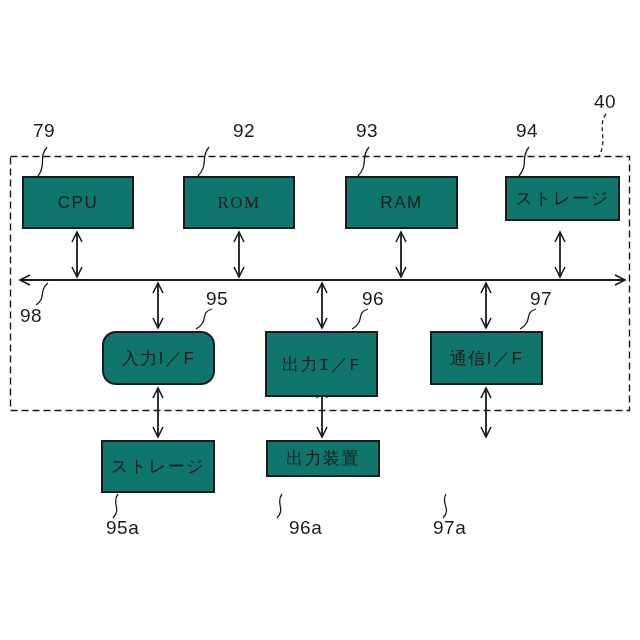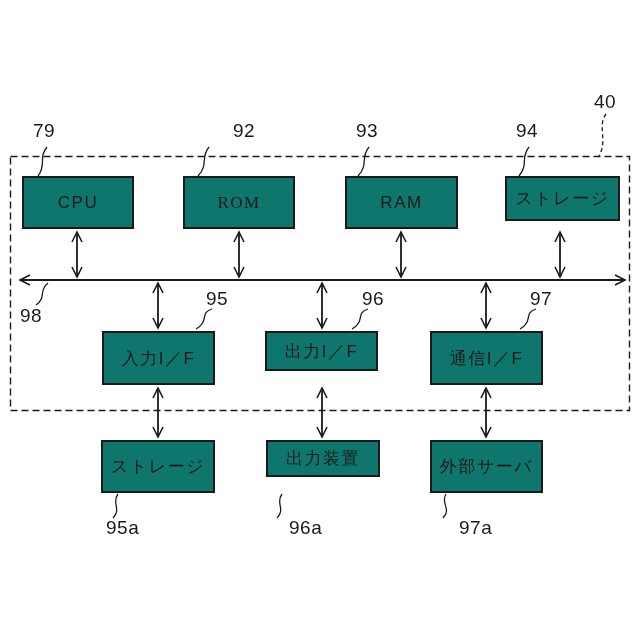--- a/index.html
+++ b/index.html
@@ -16,40 +16,40 @@
   .ref{
     position:absolute;font-size:19px;line-height:20px;letter-spacing:0.5px;
     color:#1a1a1a;white-space:nowrap;
   }
   
   .b-cpu{left:22px;top:176px;width:112px;height:53px;}
   .b-rom{left:183px;top:176px;width:112px;height:53px;font-family:Liberation Serif, serif;}
   .b-ram{left:345px;top:176px;width:113px;height:53px;}
   .b-storage{left:505px;top:176px;width:115px;height:45px;}
   
-  .b-inputif{left:102px;top:331px;width:113px;height:54px;}
-  .b-outputif{left:265px;top:331px;width:113px;height:40px;}
+  .b-inputif{left:102px;top:331px;width:113px;height:54px;border-radius:14px;}
+  .b-outputif{left:265px;top:331px;width:113px;height:66px;font-family:Liberation Mono, monospace;}
   .b-commif{left:430px;top:331px;width:113px;height:54px;text-align:center;}
   
   .b-inputdev{left:101px;top:440px;width:114px;height:53px;}
   .b-outputdev{left:266px;top:440px;width:114px;height:37px;}
   .b-extserver{left:430px;top:440px;width:113px;height:53px;}
   
   .r-90{left:594px;top:92px;}
   .r-91{left:33px;top:121px;}
   .r-92{left:196px;top:121px;margin-left:37px;}
   .r-93{left:356px;top:121px;}
   .r-94{left:516px;top:121px;}
   .r-98{left:20px;top:306px;}
   .r-95{left:206px;top:289px;}
   .r-96{left:362px;top:289px;}
   .r-97{left:530px;top:289px;}
   .r-95a{left:106px;top:518px;}
   .r-96a{left:269px;top:518px;margin-left:20px;}
-  .r-97a{left:433px;top:518px;margin-left:26px;}
+  .r-97a{left:433px;top:518px;}
 </style>
 </head>
 <body>
 
 <div class="stage">
 
   <svg class="layer" width="640" height="640" viewBox="0 0 640 640">
     <defs>
       <marker id="arrow" markerUnits="userSpaceOnUse" markerWidth="14" markerHeight="14" refX="11" refY="6" orient="auto-start-reverse">
         <path d="M1,1 L11,6 L1,11" fill="none" stroke="#1a1a1a" stroke-width="1.6"></path>
@@ -107,23 +107,20 @@
     </div>
   <div class="box b-commif">
       <span>通信I／F</span>
     </div>
   <div class="box b-inputdev">
       <span>ストレージ</span>
     </div>
   <div class="box b-outputdev">
       <span>出力装置</span>
     </div>
-  <div class="box b-extserver">
-      <span>外部サーバ</span>
-    </div>
 
   <div class="ref r-90">40</div>
   <div class="ref r-91">79</div>
   <div class="ref r-92">92</div>
   <div class="ref r-93">93</div>
   <div class="ref r-94">94</div>
   <div class="ref r-98">98</div>
   <div class="ref r-95">95</div>
   <div class="ref r-96">96</div>
   <div class="ref r-97">97</div>

